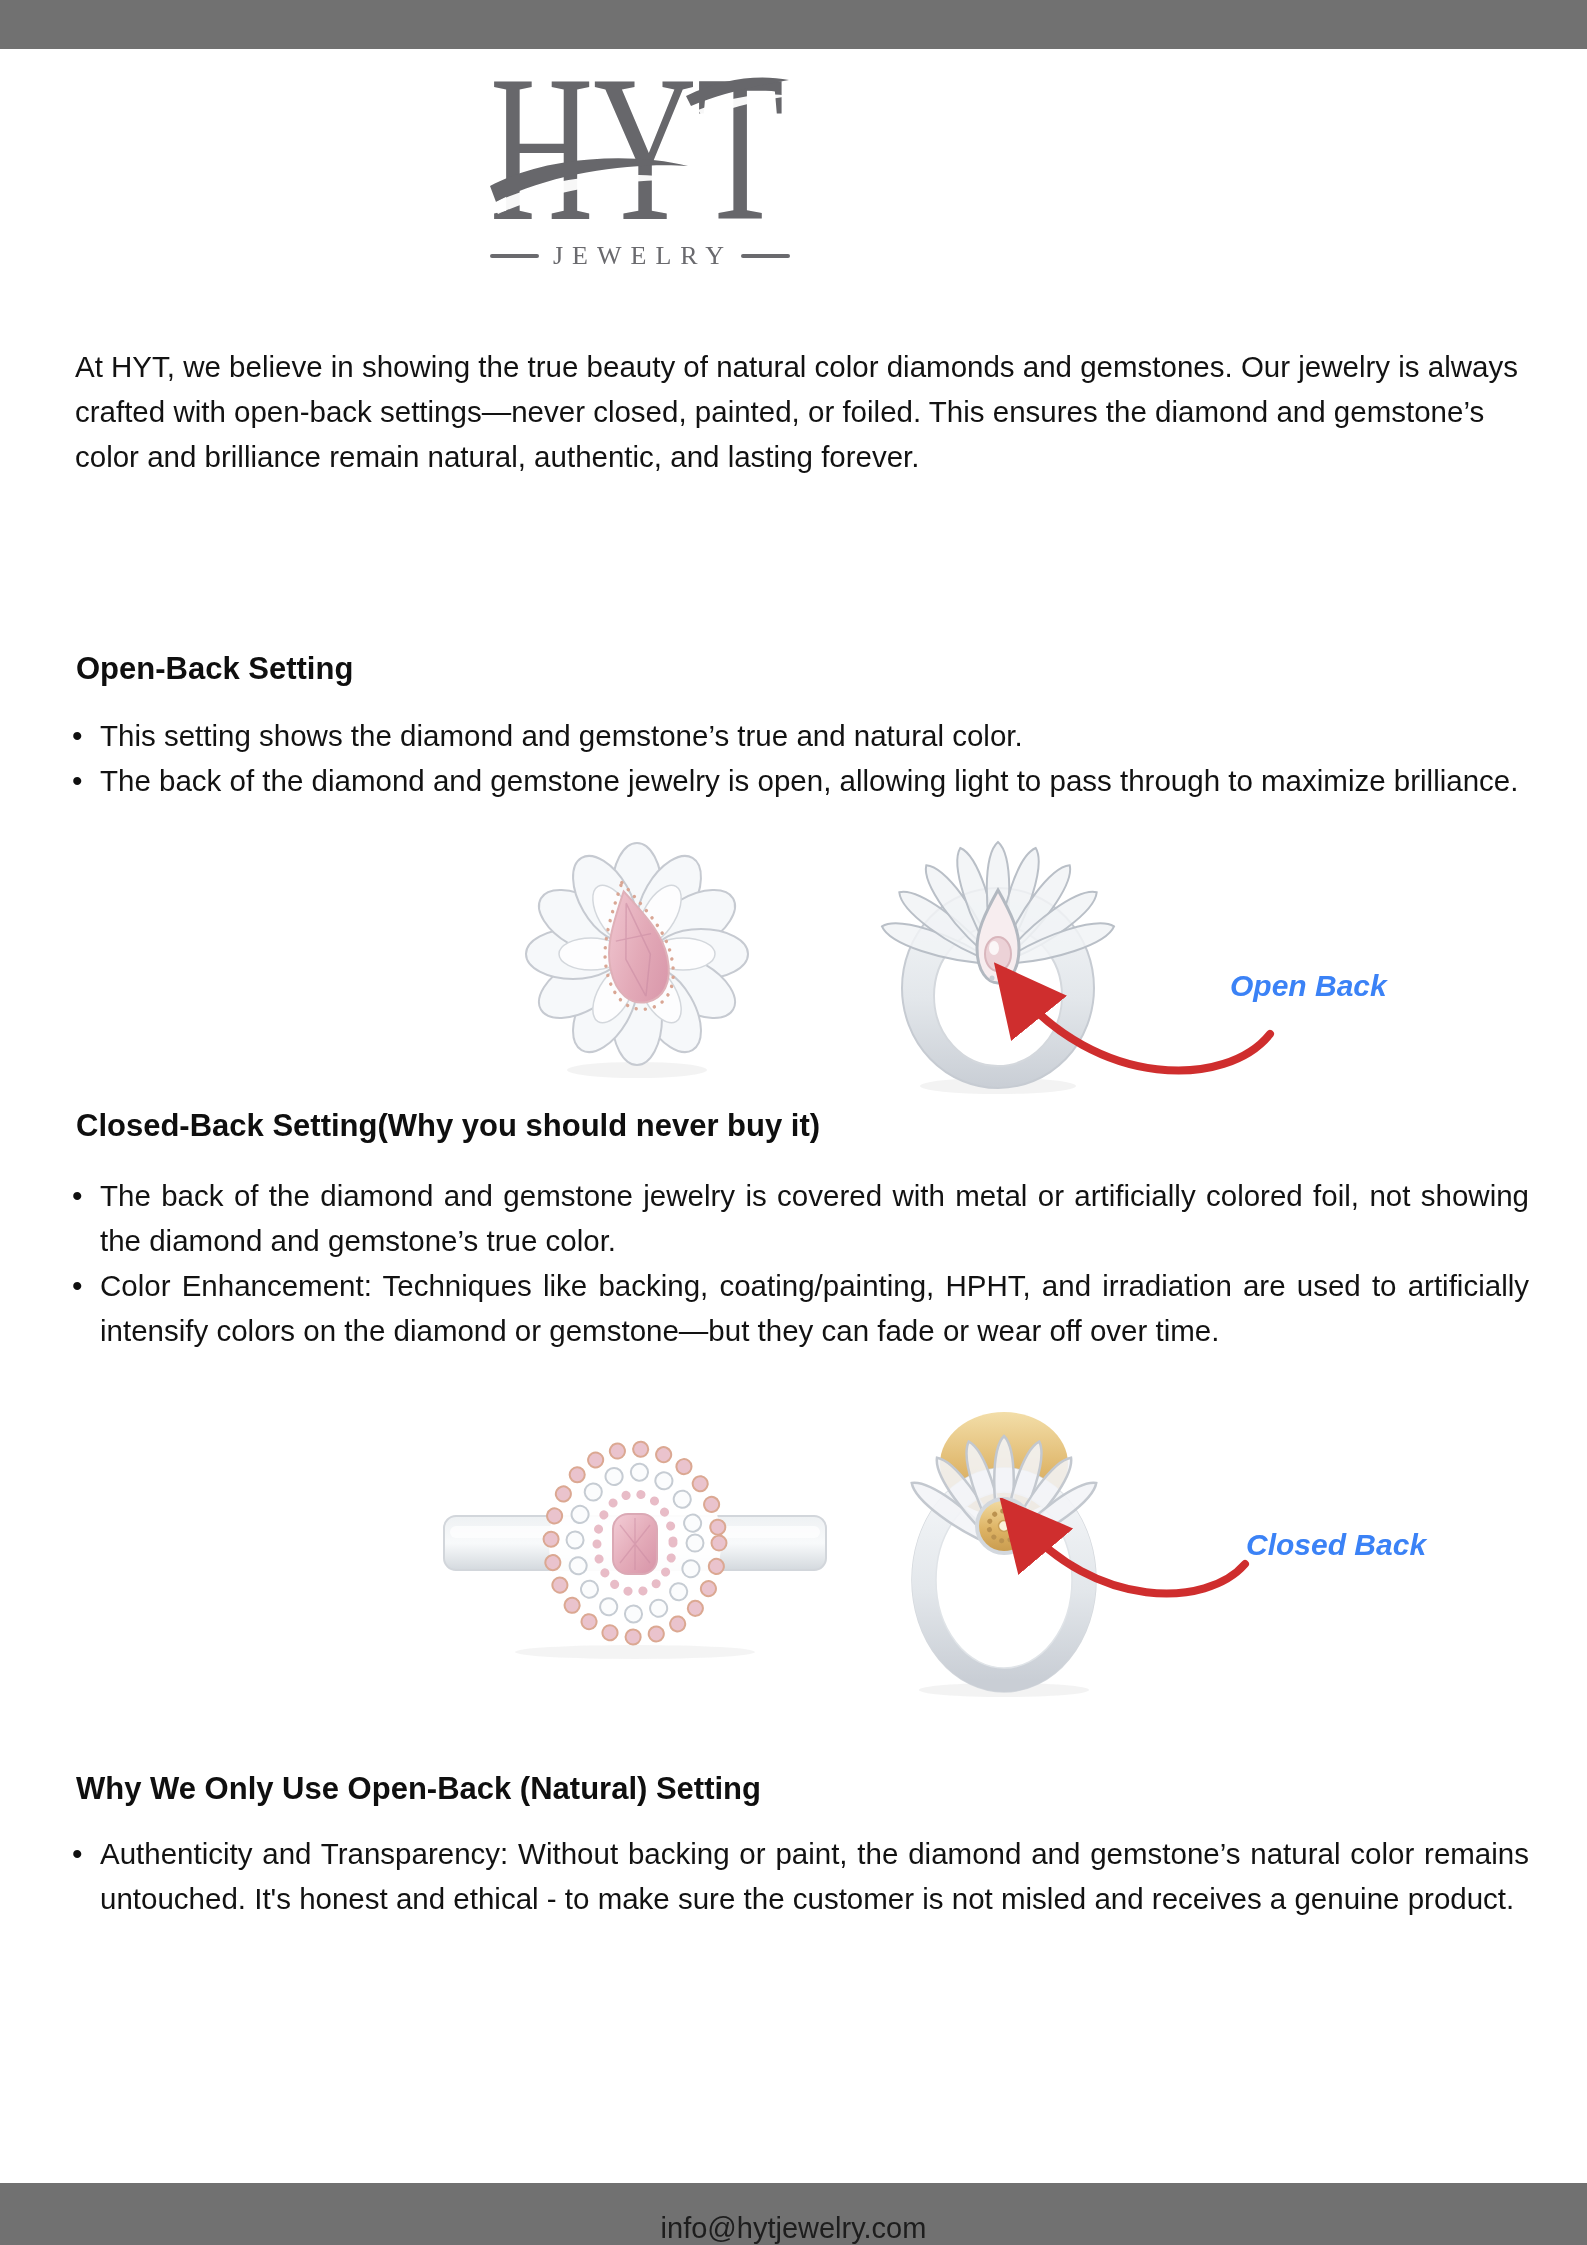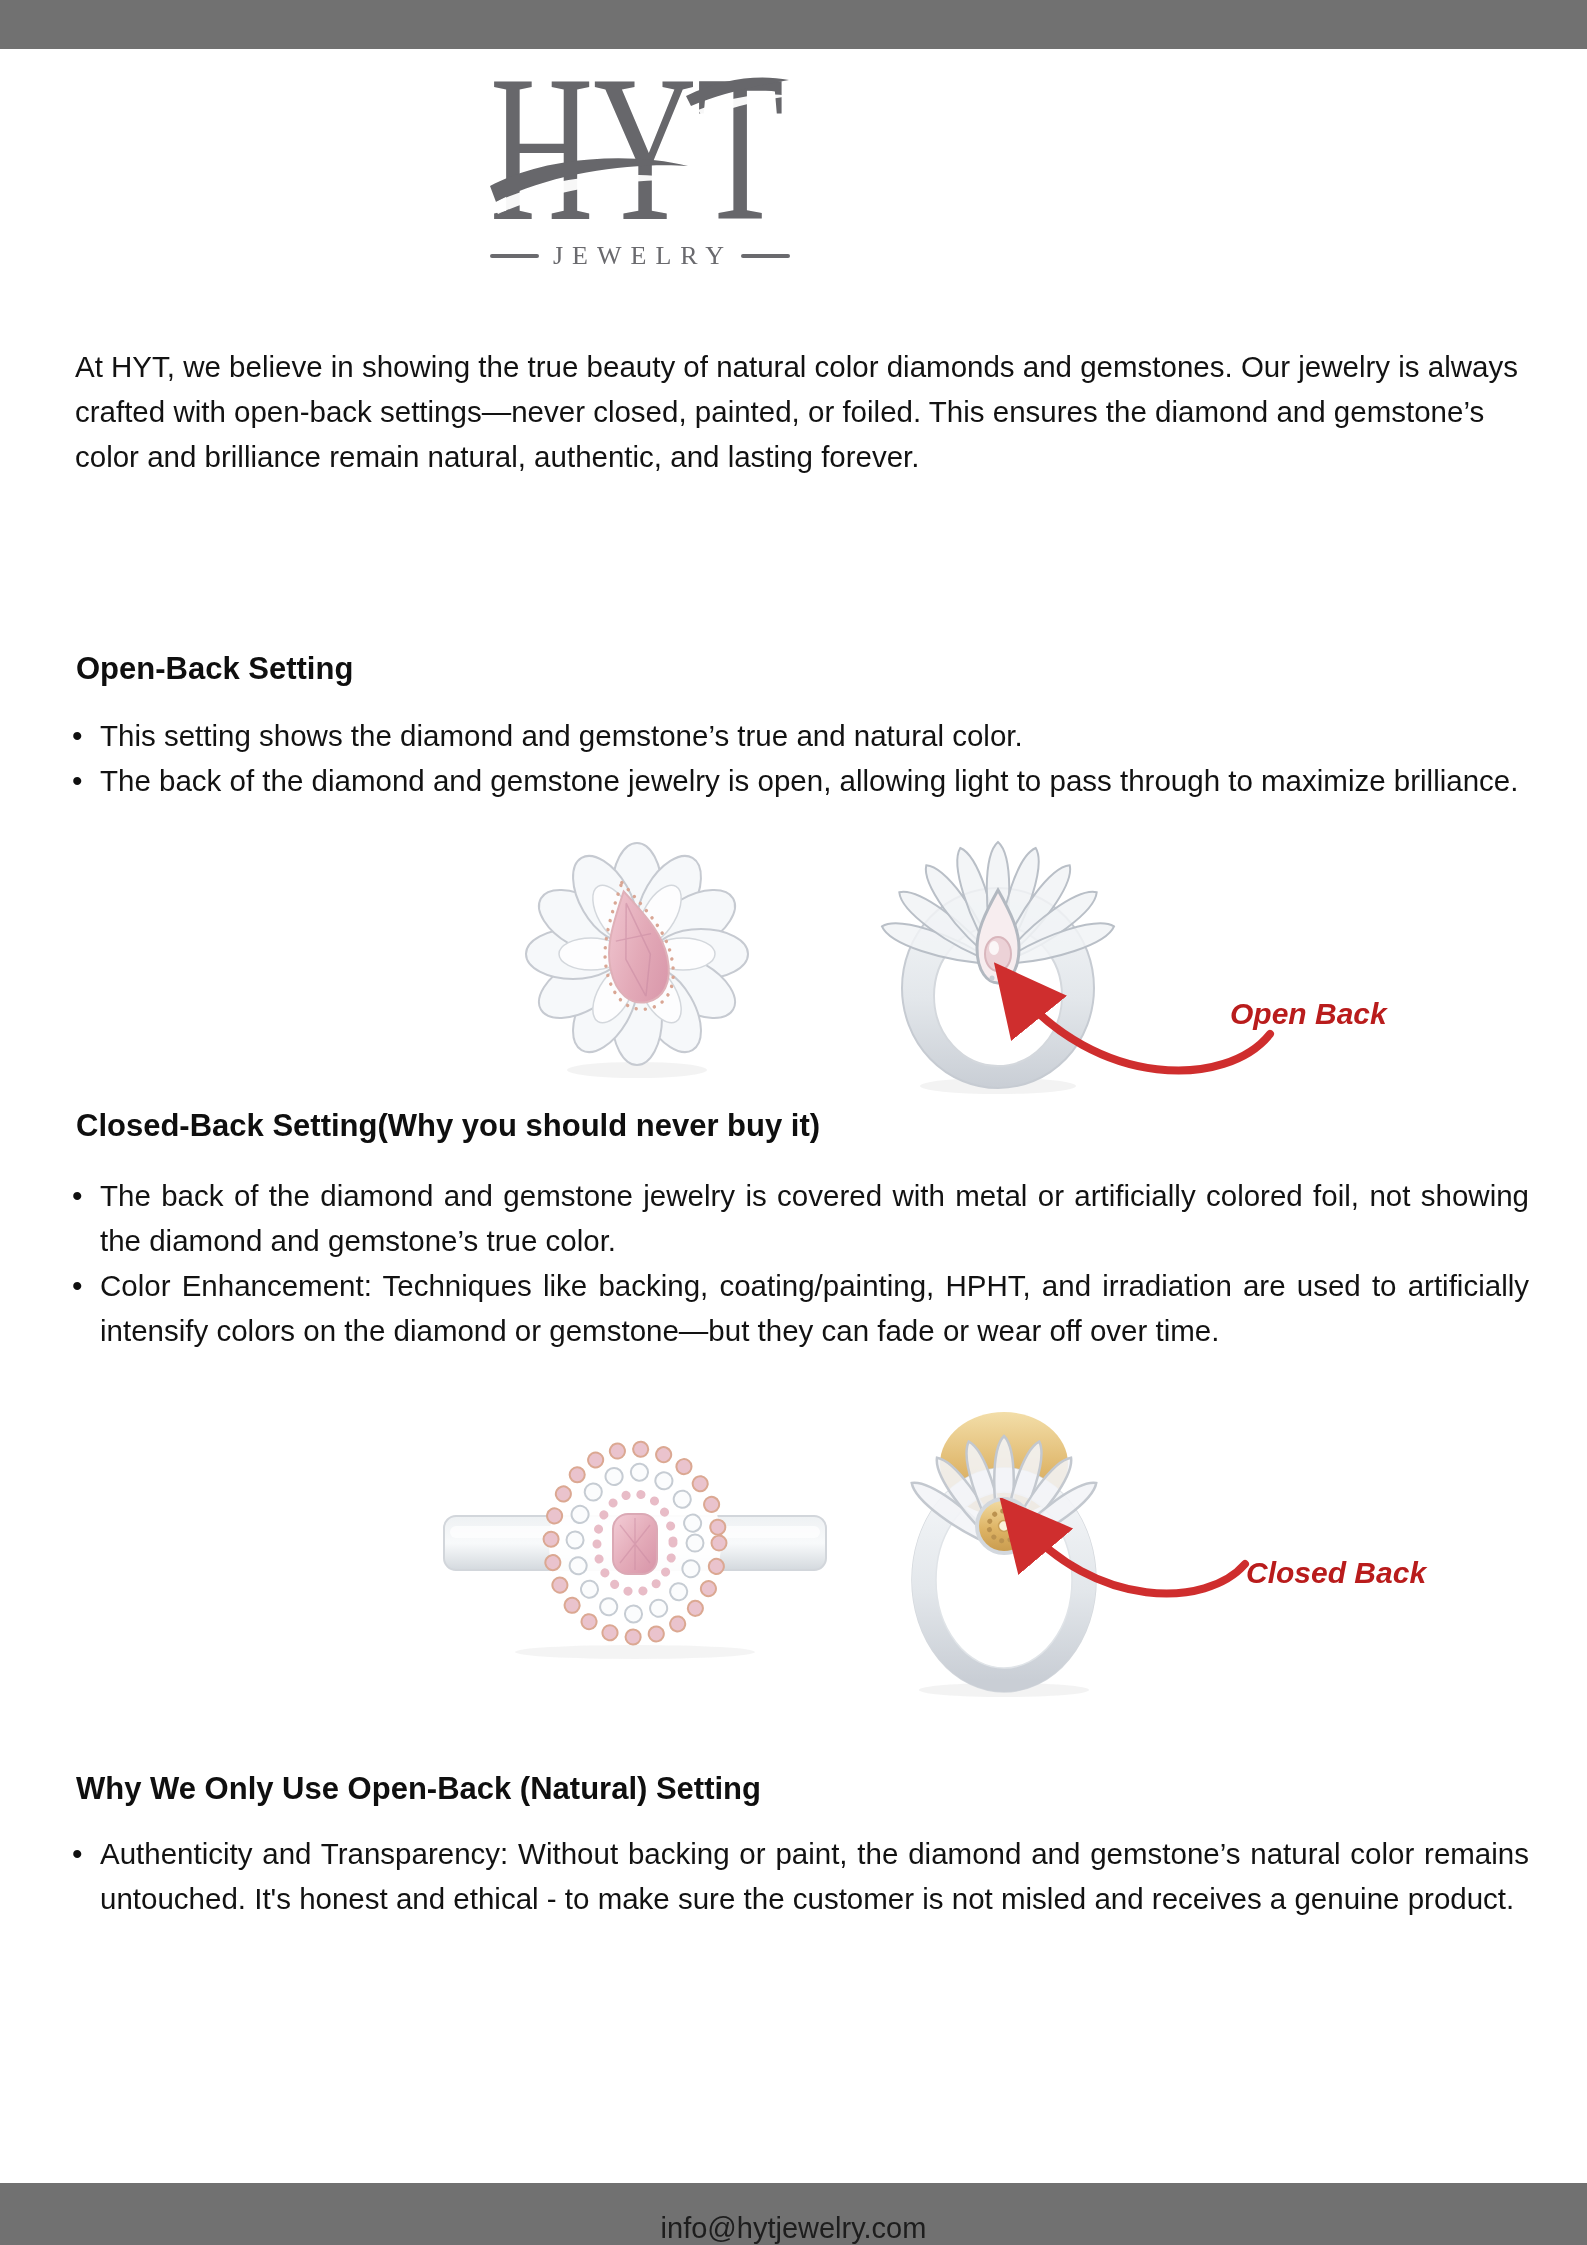--- a/index.html
+++ b/index.html
@@ -36,21 +36,21 @@
   .ul-why{top:1818px;}
   
   .fig{position:absolute;}
   .fig svg{display:block;}
   .fig-a{left:522px;top:832px;}
   .fig-b{left:868px;top:826px;}
   .fig-c{left:440px;top:1430px;}
   .fig-d{left:864px;top:1398px;}
   .arrow1{left:985px;top:962px;}
   .arrow2{left:995px;top:1498px;}
-  .lbl{position:absolute;font-size:30px;font-weight:700;font-style:italic;color:#b91c1c;white-space:nowrap;margin-top:28px;}
+  .lbl{position:absolute;font-size:30px;font-weight:700;font-style:italic;color:#3b82f6;white-space:nowrap;}
   .lbl-open{left:1230px;top:969px;}
   .lbl-closed{left:1246px;top:1528px;}
 </style>
 </head>
 <body>
 
 <div class="page">
 
   <svg width="0" height="0" style="position:absolute" aria-hidden="true">
     <defs>

